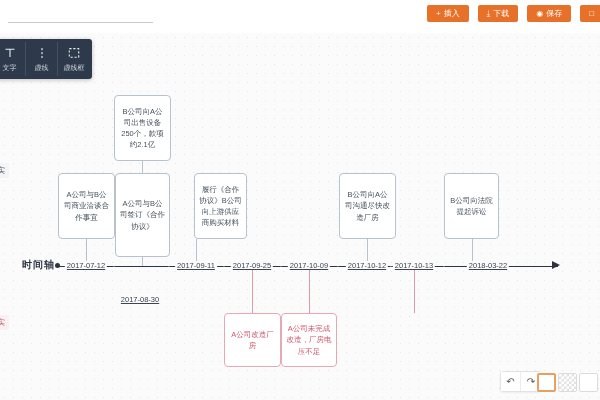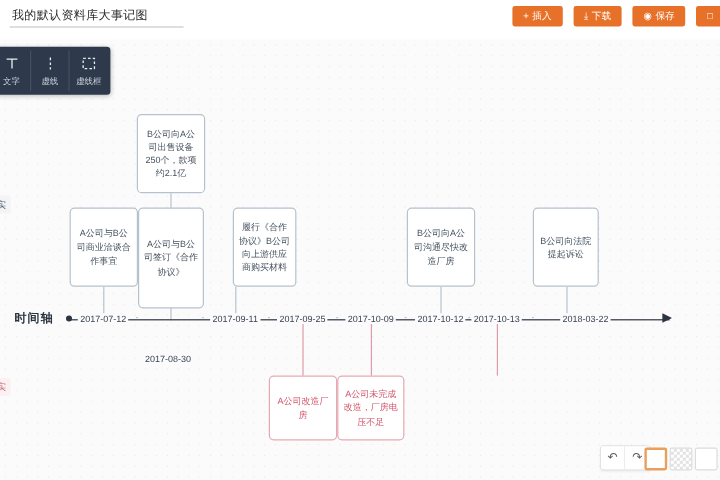--- a/index.html
+++ b/index.html
@@ -67,21 +67,21 @@
   
   .band-label {
     position: absolute; font-size: 8px; white-space: nowrap;
     padding: 2px 4px; border-radius: 2px;
   }
   .band-fact { left: -23px; top: 130px; color: #5b6876; background: #f2f4f6; }
   .band-breach { left: -23px; top: 282px; color: #d06a7a; background: #fbf1f3; }
 
   
   .tl-label {
-    position: absolute; left: 12px; top: 225px;
+    position: absolute; left: 22px; top: 225px;
     font-size: 10px; font-weight: bold; color: #2b3440; letter-spacing: 1px;
   }
   .tl-axis {
     position: absolute; left: 58px; top: 233px;
     width: 500px; height: 1px; background: #2b3440;
   }
   .tl-dot {
     position: absolute; left: 55px; top: 230px;
     width: 5px; height: 5px; border-radius: 50%; background: #2b3440;
   }
@@ -89,21 +89,21 @@
     position: absolute; left: 552px; top: 228px;
     width: 0; height: 0;
     border-left: 8px solid #2b3440;
     border-top: 4px solid transparent;
     border-bottom: 4px solid transparent;
   }
   .tl-date {
     position: absolute; top: 228px;
     font-size: 7.5px; color: #3a4452; white-space: nowrap;
     transform: translateX(-50%);
-    background: #fbfbfc; padding: 0 2px;
+    background: #fbfbfc; padding: 0 2px; text-decoration: underline;
   }
   .tl-sep {
     position: absolute; top: 229px; font-size: 7px; color: #99a2ad;
     transform: translateX(-50%);
   }
 
   
   .card {
     position: absolute;
     border-radius: 4px; background: #ffffff;
@@ -151,21 +151,20 @@
     background-size: 5px 5px;
     background-position: 0 0, 2.5px 2.5px;
   }
 </style>
 </head>
 <body>
 
 <div id="app">
 
   <div class="topbar">
-    <div class="doc-title">我的默认资料库大事记图</div>
     <div class="title-rule"></div>
     <div class="btn-group">
       <button class="obtn">
         <span class="gl">+</span>
         <span>插入</span>
       </button>
       <button class="obtn">
         <span class="gl">⤓</span>
         <span>下载</span>
       </button>

